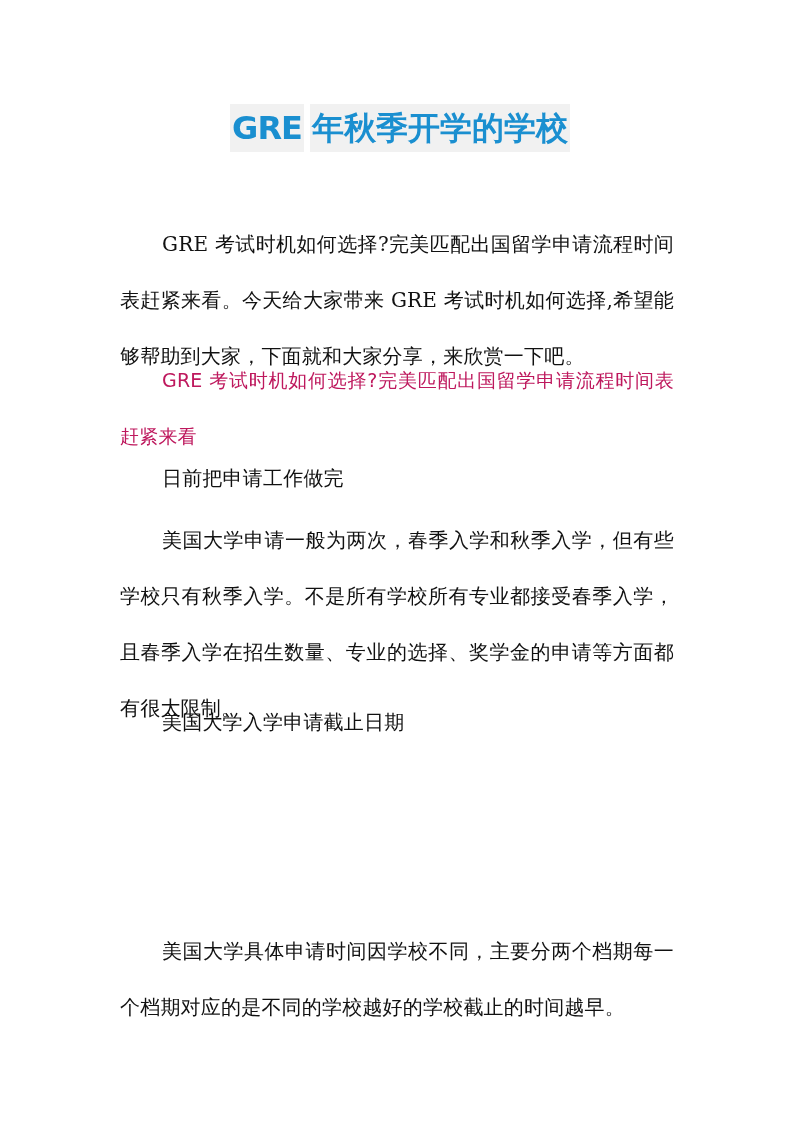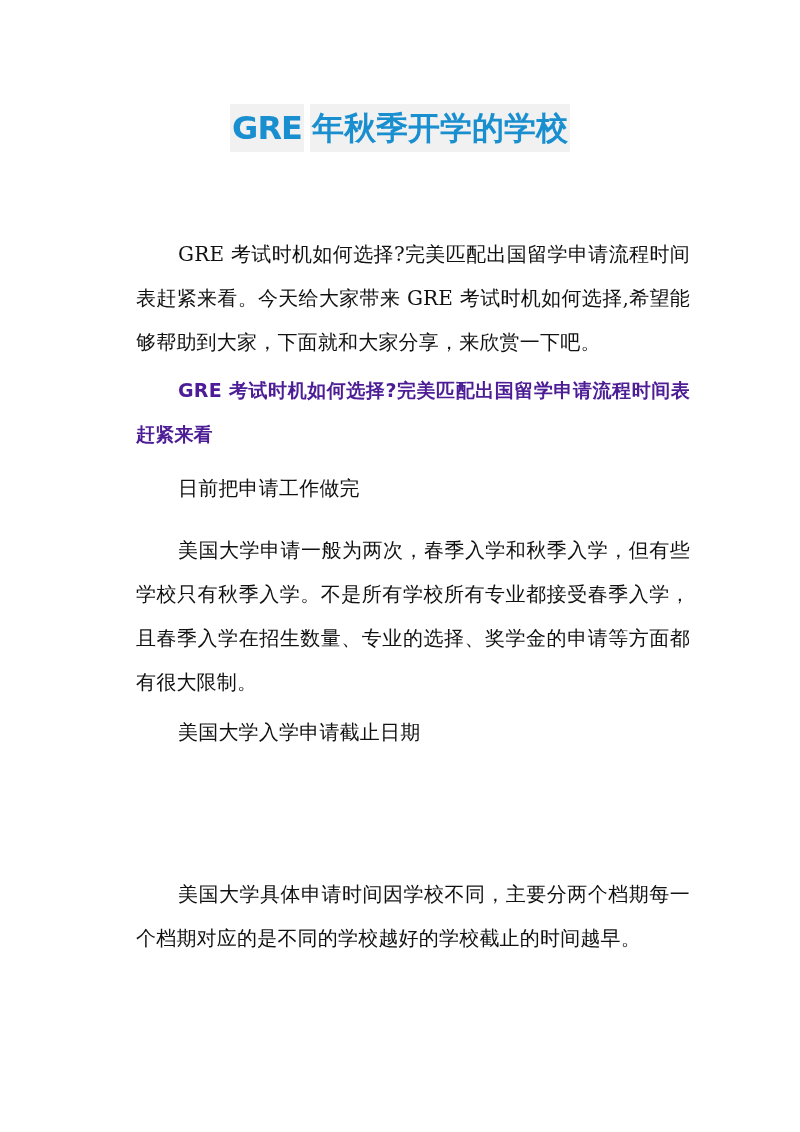--- a/index.html
+++ b/index.html
@@ -42,30 +42,30 @@
     }
     .title-seg.gre {
       letter-spacing: -1px;
       margin-right: 6px;
     }
     .body-text {
       position: absolute;
       left: 120px;
       width: 554px;
       font-size: 20px;
-      line-height: 44px;
+      line-height: 56px;
       text-align: justify;
       text-indent: 42px;
-      margin: 16px;
+      margin: 0;
       letter-spacing: 0.2px;
     }
     .body-text.blue {
-      color: #4c1d95;
+      color: #be185d;
       font-family: "DejaVu Sans", "Liberation Sans", sans-serif;
-      font-weight: bold;
+      font-weight: normal;
       font-size: 19px;
     }
     .body-text.plain {
       color: #111111;
     }
   </style>
 </head>
 <body>
 
 <div class="page">
@@ -78,15 +78,15 @@
 
   <p class="body-text blue" style="top:352px;">GRE 考试时机如何选择?完美匹配出国留学申请流程时间表赶紧来看</p>
 
   <p class="body-text plain" style="top:450px;">日前把申请工作做完</p>
 
   <p class="body-text plain" style="top:694px;">美国大学入学申请截止日期</p>
 
   <p class="body-text plain" style="top:512px;">美国大学申请一般为两次，春季入学和秋季入学，但有些学校只有秋季入学。不是所有学校所有专业都接受春季入学，且春季入学在招生数量、专业的选择、奖学金的申请等方面都有很大限制。</p>
 
 
-  <p class="body-text plain" style="top:856px;">美国大学具体申请时间因学校不同，主要分两个档期每一个档期对应的是不同的学校越好的学校截止的时间越早。</p>
+  <p class="body-text plain" style="top:923px;">美国大学具体申请时间因学校不同，主要分两个档期每一个档期对应的是不同的学校越好的学校截止的时间越早。</p>
 
 </div>
 
 </body></html>

